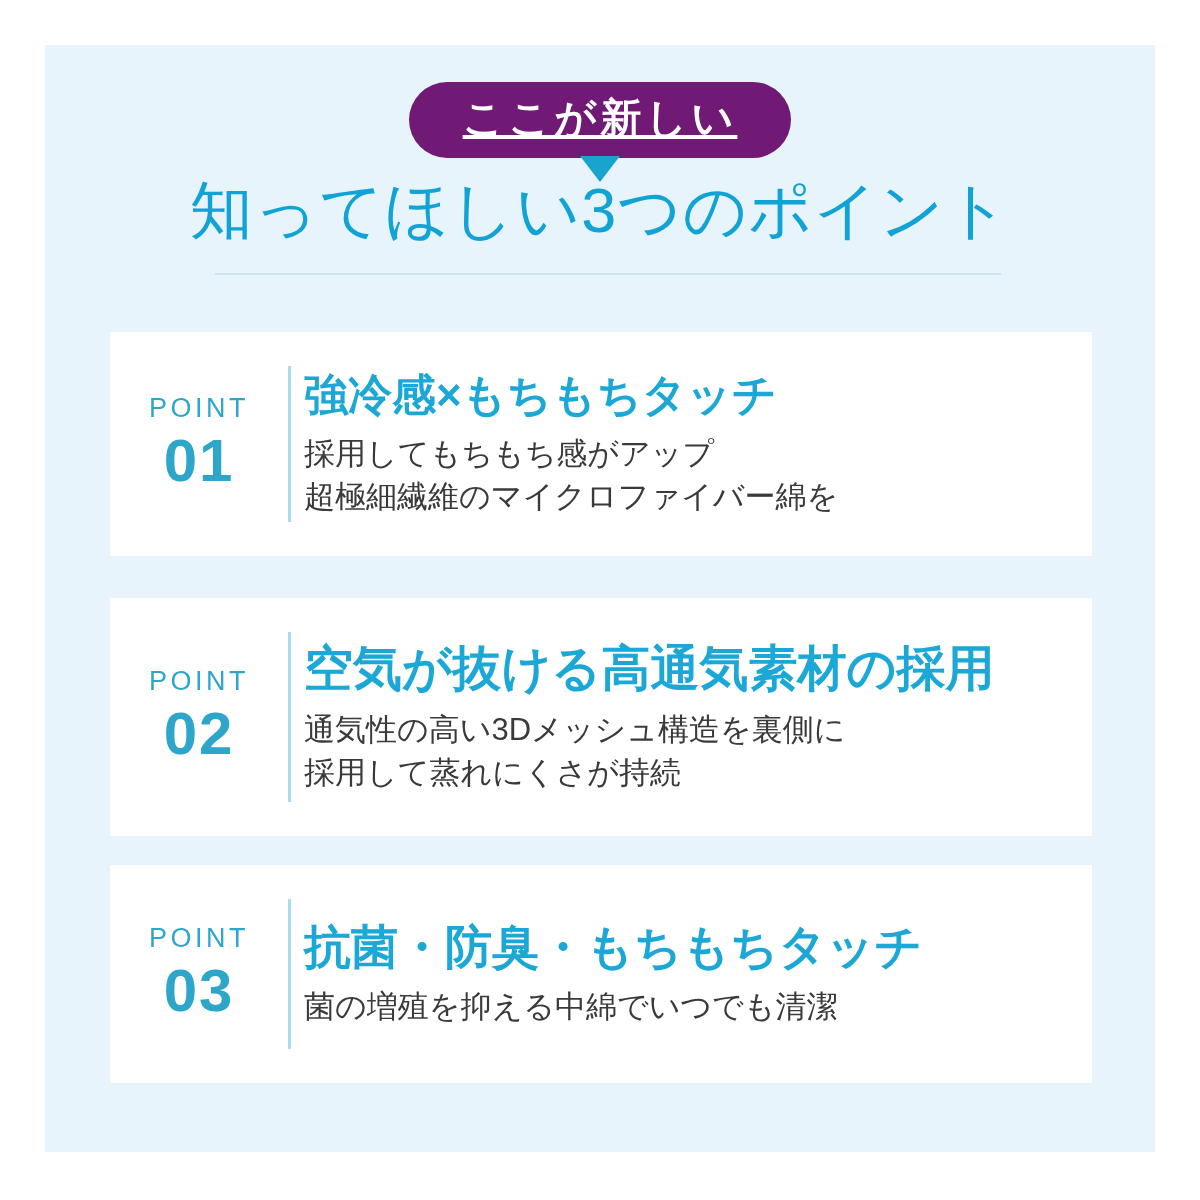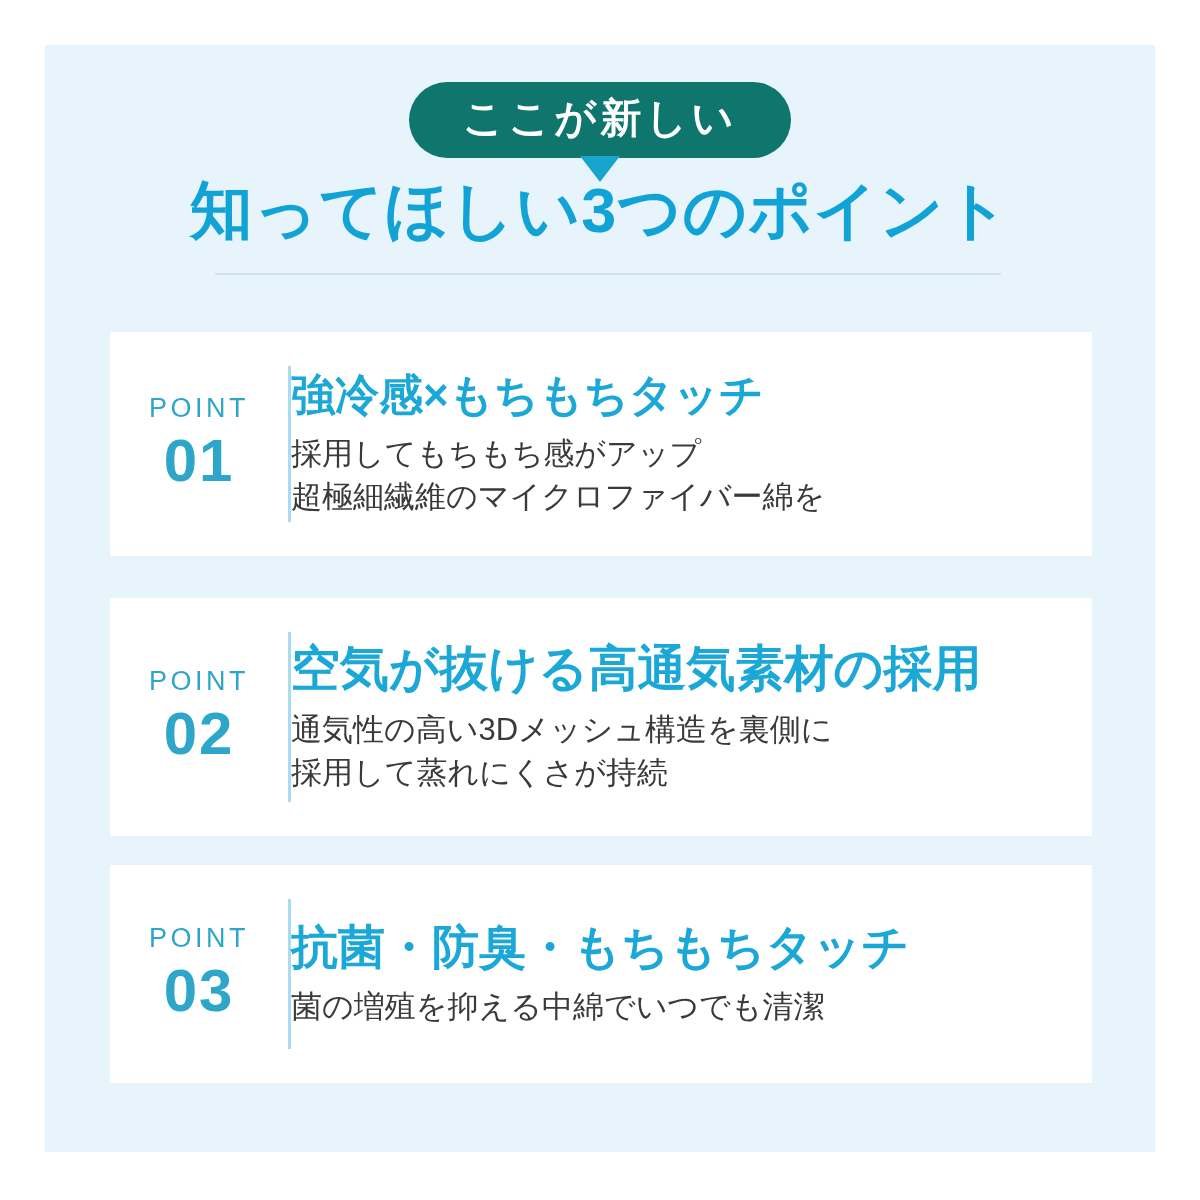--- a/index.html
+++ b/index.html
@@ -36,29 +36,30 @@
   .badge-wrap {
     position: absolute;
     left: 0;
     top: 82px;
     width: 1200px;
     text-align: center;
   }
   .badge {
     display: inline-block;
     position: relative;
-    background: #0f766e;
+    background: #701a75;
     color: #ffffff;
     border-radius: 42px;
     padding: 13px 54px 16px 54px;
     font-size: 41px;
     font-weight: bold;
     letter-spacing: 4px;
     line-height: 1.15;
     white-space: nowrap;
+    text-decoration: underline;
   }
   .badge-tail {
     position: absolute;
     left: 50%;
     bottom: -24px;
     margin-left: -20px;
     width: 0;
     height: 0;
     border-left: 20px solid transparent;
     border-right: 20px solid transparent;
@@ -67,21 +68,21 @@
 
   
   .heading {
     position: absolute;
     left: 0;
     top: 173px;
     width: 1200px;
     text-align: center;
     color: #11a3d6;
     font-size: 63px;
-    font-weight: bold;
+    font-weight: normal;
     letter-spacing: 1px;
     line-height: 1.18;
     white-space: nowrap;
   }
   .heading-rule {
     position: absolute;
     left: 215px;
     top: 273px;
     width: 786px;
     height: 2px;
@@ -127,20 +128,21 @@
     flex: 0 0 3px;
     width: 3px;
     background: #a9dcee;
     align-self: stretch;
     margin: 34px 0;
   }
 
   .text-col {
     flex: 1 1 auto;
     box-sizing: border-box;
+    margin-left: 13px;
   }
   .card-title {
     color: #1ba8d6;
     font-weight: bold;
     line-height: 1.2;
     white-space: nowrap;
   }
   #card-1 .card-title { font-size: 44px; }
   #card-2 .card-title { font-size: 49px; }
   #card-3 .card-title { font-size: 47px; }

